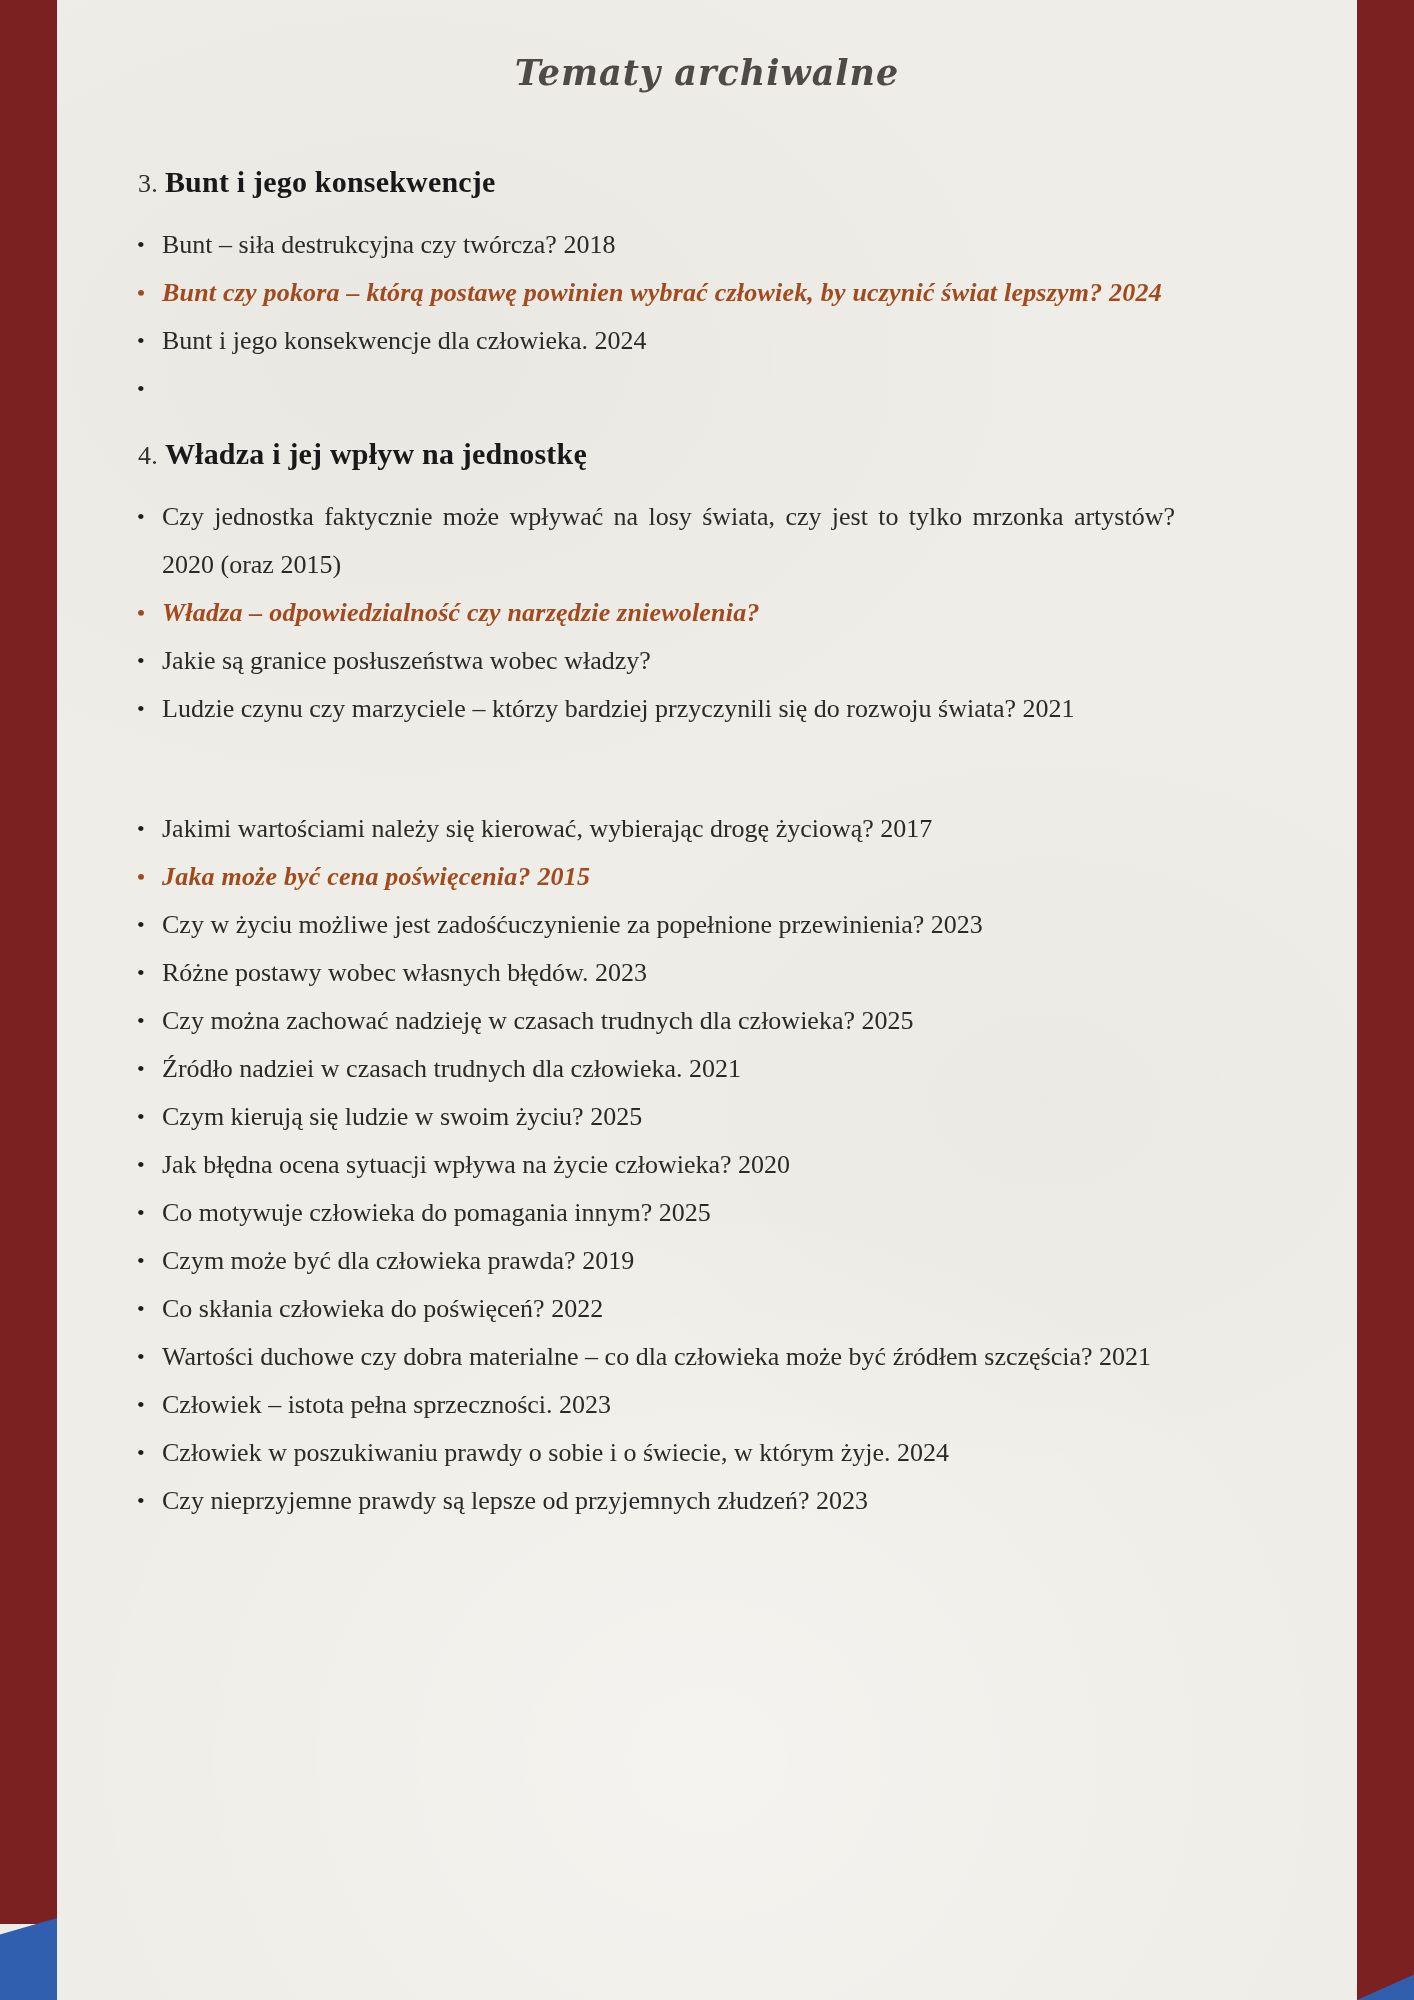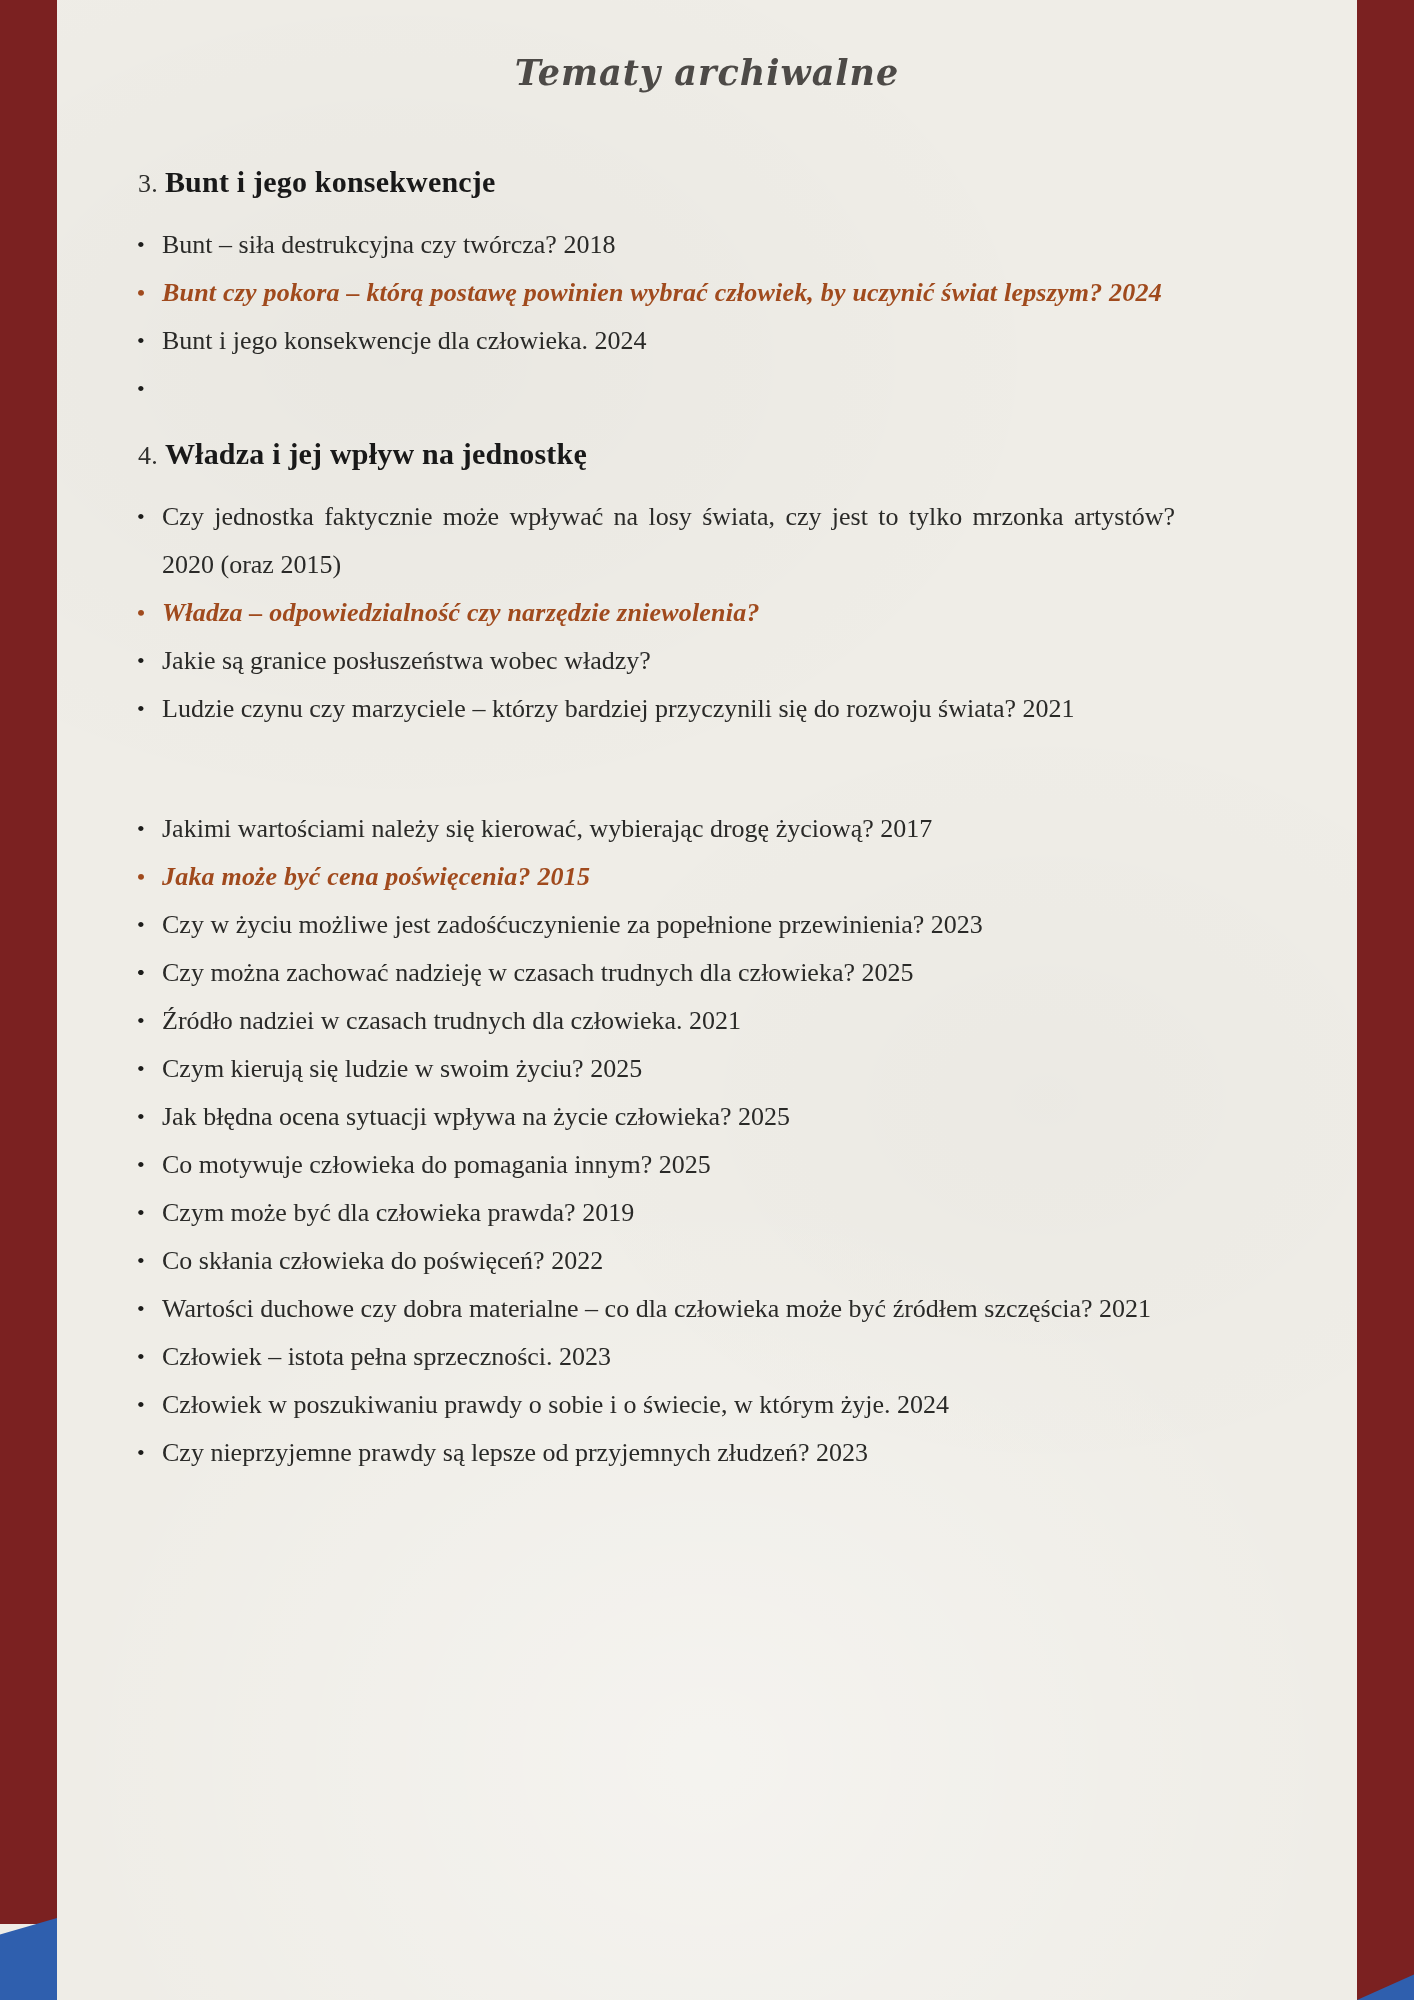--- a/index.html
+++ b/index.html
@@ -193,37 +193,37 @@
 
   <li class="highlight">
     <span class="marker">•</span><span class="txt">Jaka może być cena poświęcenia? 2015</span>
   </li>
 
   <li>
     <span class="marker">•</span><span class="txt">Czy w życiu możliwe jest zadośćuczynienie za popełnione przewinienia? 2023</span>
   </li>
 
   <li>
-    <span class="marker">•</span>
+    <span class="marker">•</span><span class="txt">Różne postawy wobec własnych błędów. 2023</span>
   </li>
 
   <li>
     <span class="marker">•</span><span class="txt">Czy można zachować nadzieję w czasach trudnych dla człowieka? 2025</span>
   </li>
 
   <li>
     <span class="marker">•</span><span class="txt">Źródło nadziei w czasach trudnych dla człowieka. 2021</span>
   </li>
 
   <li>
     <span class="marker">•</span><span class="txt">Czym kierują się ludzie w swoim życiu? 2025</span>
   </li>
 
   <li>
-    <span class="marker">•</span><span class="txt">Jak błędna ocena sytuacji wpływa na życie człowieka? 2025</span>
+    <span class="marker">•</span><span class="txt">Jak błędna ocena sytuacji wpływa na życie człowieka? 2020</span>
   </li>
 
   <li>
     <span class="marker">•</span><span class="txt">Co motywuje człowieka do pomagania innym? 2025</span>
   </li>
 
   <li>
     <span class="marker">•</span><span class="txt">Czym może być dla człowieka prawda? 2019</span>
   </li>
 

